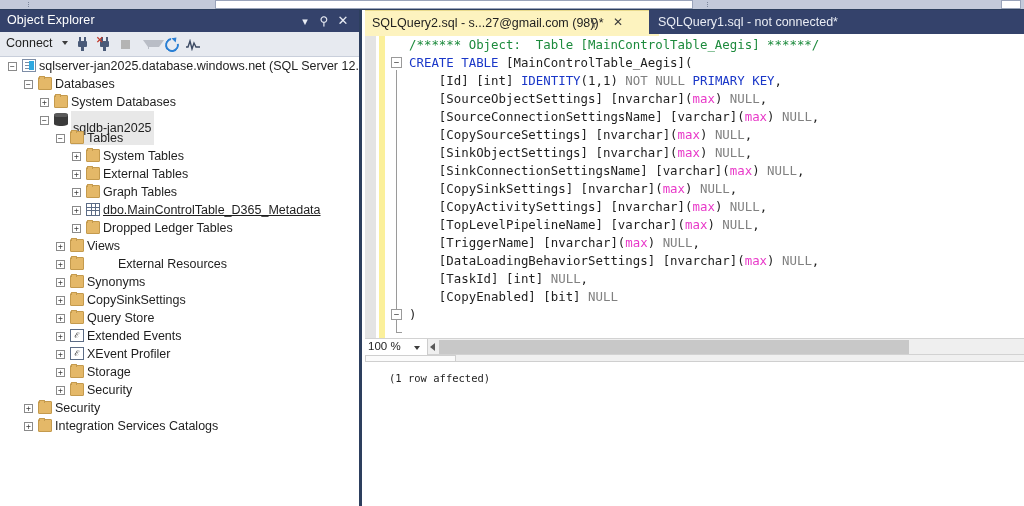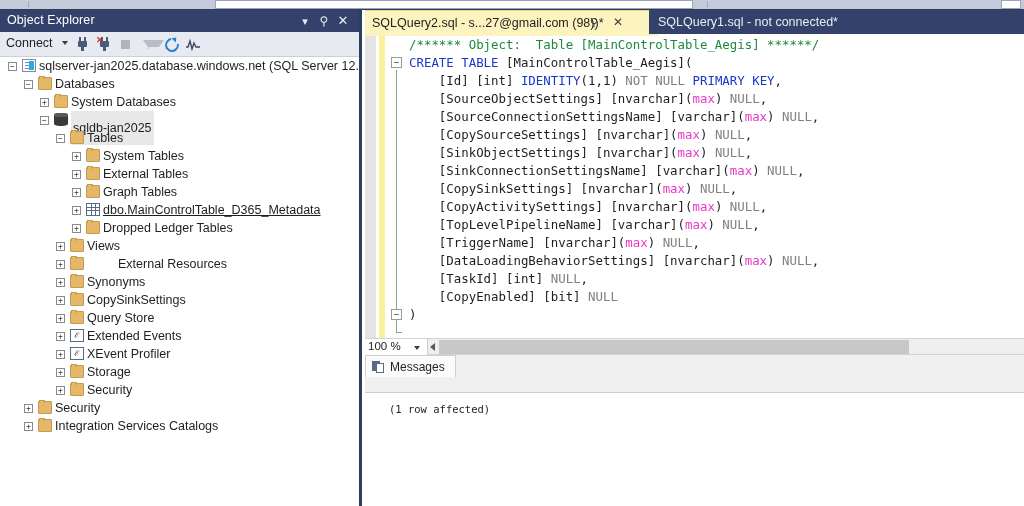--- a/index.html
+++ b/index.html
@@ -519,21 +519,21 @@
   #msg-tab-icon .pg-front {
     position: absolute;
     left: 4px; top: 2px;
     width: 8px; height: 10px;
     background: #ffffff;
     border: 1px solid #5b6b85;
     box-sizing: border-box;
   }
   #msg-body {
     position: absolute;
-    left: 0; top: 37px;
+    left: 0; top: 6px;
     width: 659px; bottom: 0;
     background: #ffffff;
     border-top: 1px solid #cfcfcf;
     box-sizing: border-box;
     font-family: "DejaVu Sans Mono", monospace;
     font-size: 10.5px;
     color: #1e1e1e;
   }
   .msg-line {
     position: absolute;

